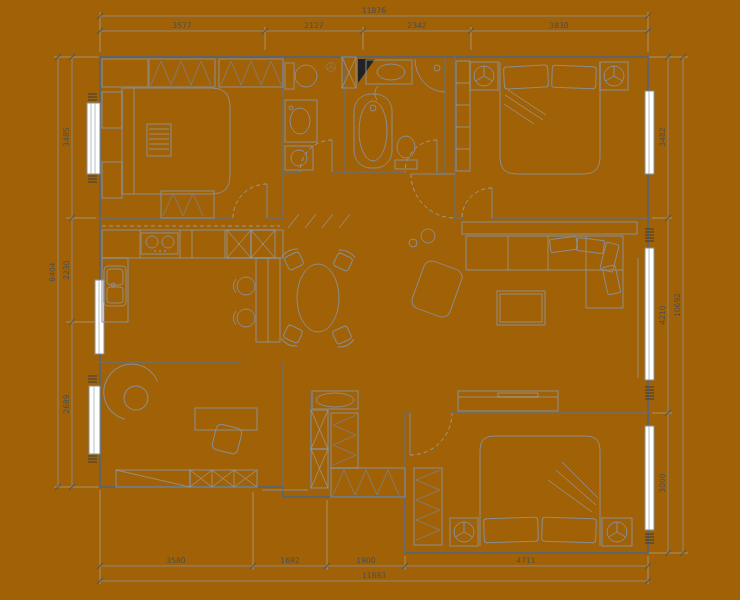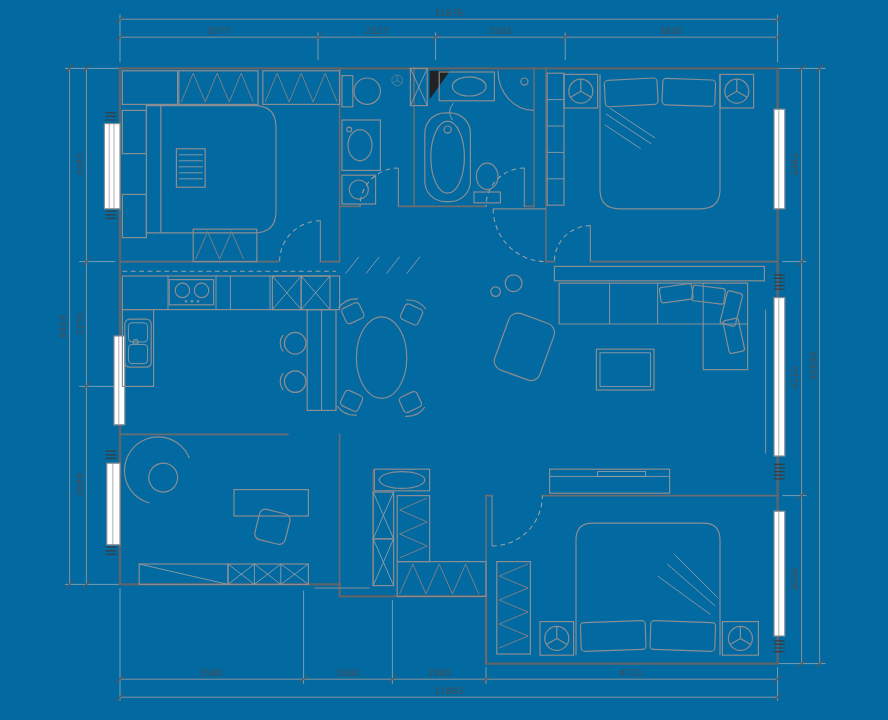--- a/index.html
+++ b/index.html
@@ -1,16 +1,16 @@
 <!DOCTYPE html>
 <html><head>
 <meta charset="utf-8">
 <style>
   html,body{margin:0;padding:0;background:#ffffff;}
-  .stage{width:740px;height:600px;position:relative;background:#0369a1;overflow:hidden;}
+  .stage{width:740px;height:600px;position:relative;background:#a16207;overflow:hidden;}
   svg text{user-select:none;}
   .wall{stroke:#5f6468;stroke-width:2;fill:none;stroke-linecap:square;}
   .iwall{stroke:#6a6e72;stroke-width:1.3;fill:none;stroke-linecap:square;}
   .fix{stroke:#8a8e92;stroke-width:1;fill:none;}
   .fixw{stroke:#8a8e92;stroke-width:1;fill:#ffffff;}
   .thin{stroke:#9aa0a4;stroke-width:.7;fill:none;}
   .zig{stroke:#7d8185;stroke-width:.8;fill:none;}
   .door{stroke:#9aa0a4;stroke-width:.9;fill:none;stroke-dasharray:4 3;}
   .leaf{stroke:#84888c;stroke-width:1;fill:none;}
   .dimline{stroke:#8f9396;stroke-width:.8;fill:none;}

